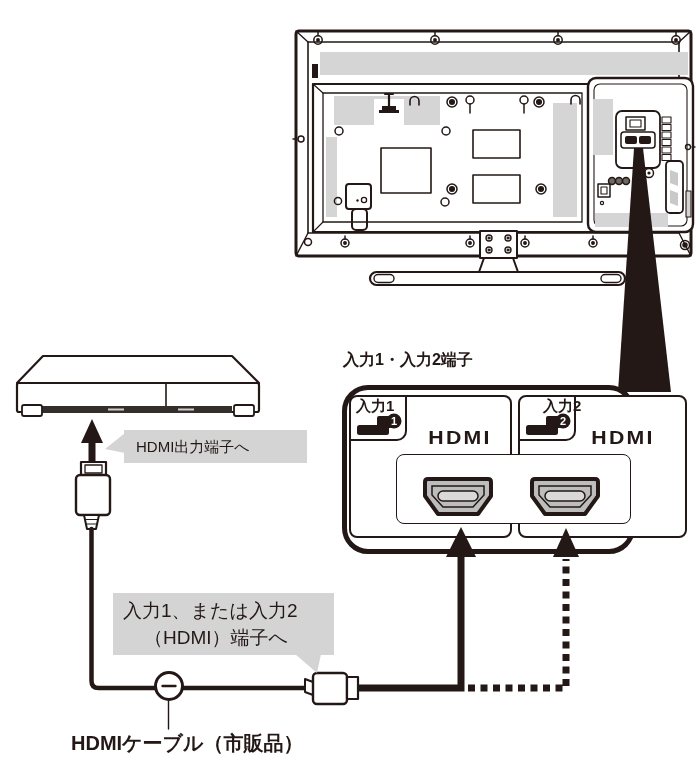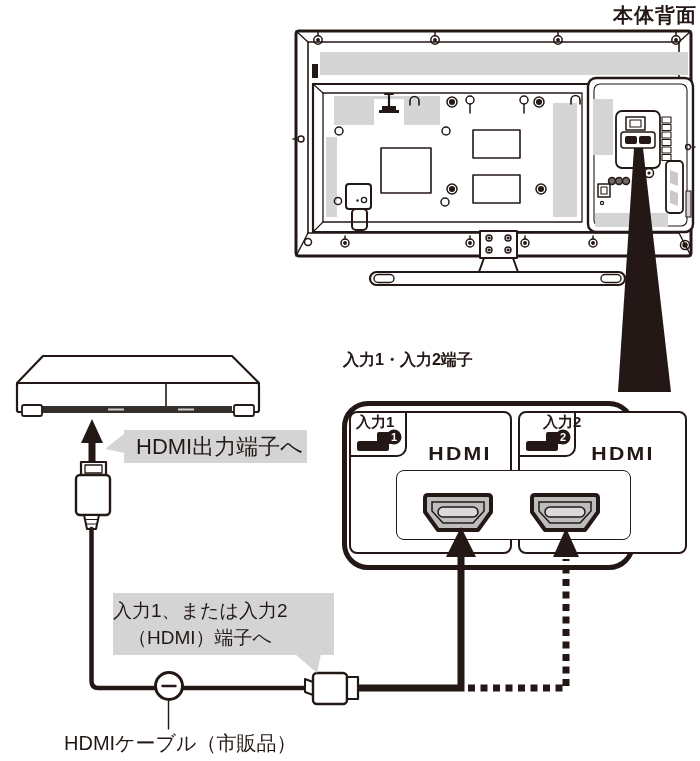--- a/index.html
+++ b/index.html
@@ -6,21 +6,21 @@
   #stage{
     position:relative;width:700px;height:761px;background:#ffffff;overflow:hidden;
     font-family:"Liberation Sans","DejaVu Sans",sans-serif;color:#231815;
   }
   .abs{position:absolute;}
   svg{display:block;}
   .lbl-bold{font-weight:bold;color:#231815;}
   .callout{background:#d4d4d4;color:#231815;}
   
   #terminal-panel{
-    left:342px;top:401px;width:293px;height:169px;
+    left:342px;top:385px;width:293px;height:169px;
     border:5px solid #231815;border-radius:26px;box-sizing:border-box;
     background:transparent;z-index:10;
   }
   .t-section{
     position:absolute;border:2px solid #231815;border-radius:8px;
     box-sizing:border-box;background:#ffffff;
   }
   .t-labelbox{
     position:absolute;border-right:2px solid #231815;border-bottom:2px solid #231815;
     border-bottom-right-radius:10px;box-sizing:border-box;background:transparent;
@@ -29,32 +29,32 @@
   .hdmi-logo{
     position:absolute;width:80px;text-align:center;font-size:19px;font-weight:800;
     letter-spacing:2px;color:#231815;transform:scaleX(1.12);transform-origin:center;
   }
   .recess{
     position:absolute;border:1.5px solid #231815;border-radius:8px;background:#ffffff;
     box-sizing:border-box;
   }
   #callout-hdmi-out{
     left:124px;top:430px;width:183px;height:33px;line-height:33px;
-    padding-left:12px;font-size:22px;box-sizing:border-box;z-index:30;
+    padding-left:12px;font-size:15px;box-sizing:border-box;z-index:30;
   }
   #callout-input{
     left:113px;top:593px;width:221px;height:62px;font-size:19px;
     box-sizing:border-box;padding-top:4px;z-index:30;
   }
-  #callout-input .l1{padding-left:0;line-height:27px;}
-  #callout-input .l2{padding-left:15px;line-height:27px;}
+  #callout-input .l1{padding-left:10px;line-height:27px;}
+  #callout-input .l2{padding-left:31px;line-height:27px;}
   #tv-back-label{right:3px;top:2px;font-size:20px;letter-spacing:1px;z-index:30;}
   #recorder-label{left:7px;top:315px;font-size:21px;z-index:30;}
   #panel-title{left:343px;top:350px;font-size:16px;z-index:30;}
-  #cable-caption{left:64px;top:730px;font-size:20px;color:#231815;z-index:30;}
+  #cable-caption{left:71px;top:730px;font-size:20px;color:#231815;z-index:30;font-weight:bold;}
 </style>
 </head>
 <body>
 
 <div id="stage">
 
   <svg class="abs" style="left:0;top:0;z-index:1" width="700" height="761" viewBox="0 0 700 761">
     <g stroke="#231815" fill="none" stroke-linecap="round" stroke-linejoin="round">
 
       <g>
@@ -296,21 +296,20 @@
 
   <svg class="abs" style="left:0;top:0;z-index:20;pointer-events:none" width="700" height="761" viewBox="0 0 700 761">
     <g stroke="#231815" fill="none">
       <polyline points="357,688 461,688 461,556" stroke-width="7" stroke-linejoin="miter"></polyline>
       <polygon points="446,557 476,557 461,527" fill="#231815" stroke="none"></polygon>
       <polyline points="468,688 566,688 566,559" stroke-width="7" stroke-dasharray="7 5.5"></polyline>
       <polygon points="553,557 579,557 566,528" fill="#231815" stroke="none"></polygon>
     </g>
   </svg>
 
-  <div id="tv-back-label" class="abs lbl-bold">本体背面</div>
 
 
   <div id="callout-hdmi-out" class="abs callout">HDMI出力端子へ</div>
 
   <div id="panel-title" class="abs lbl-bold">入力1・入力2端子</div>
 
   <div id="callout-input" class="abs callout">
     <div class="l1">入力1、または入力2</div>
     <div class="l2">（HDMI）端子へ</div>
   </div>

